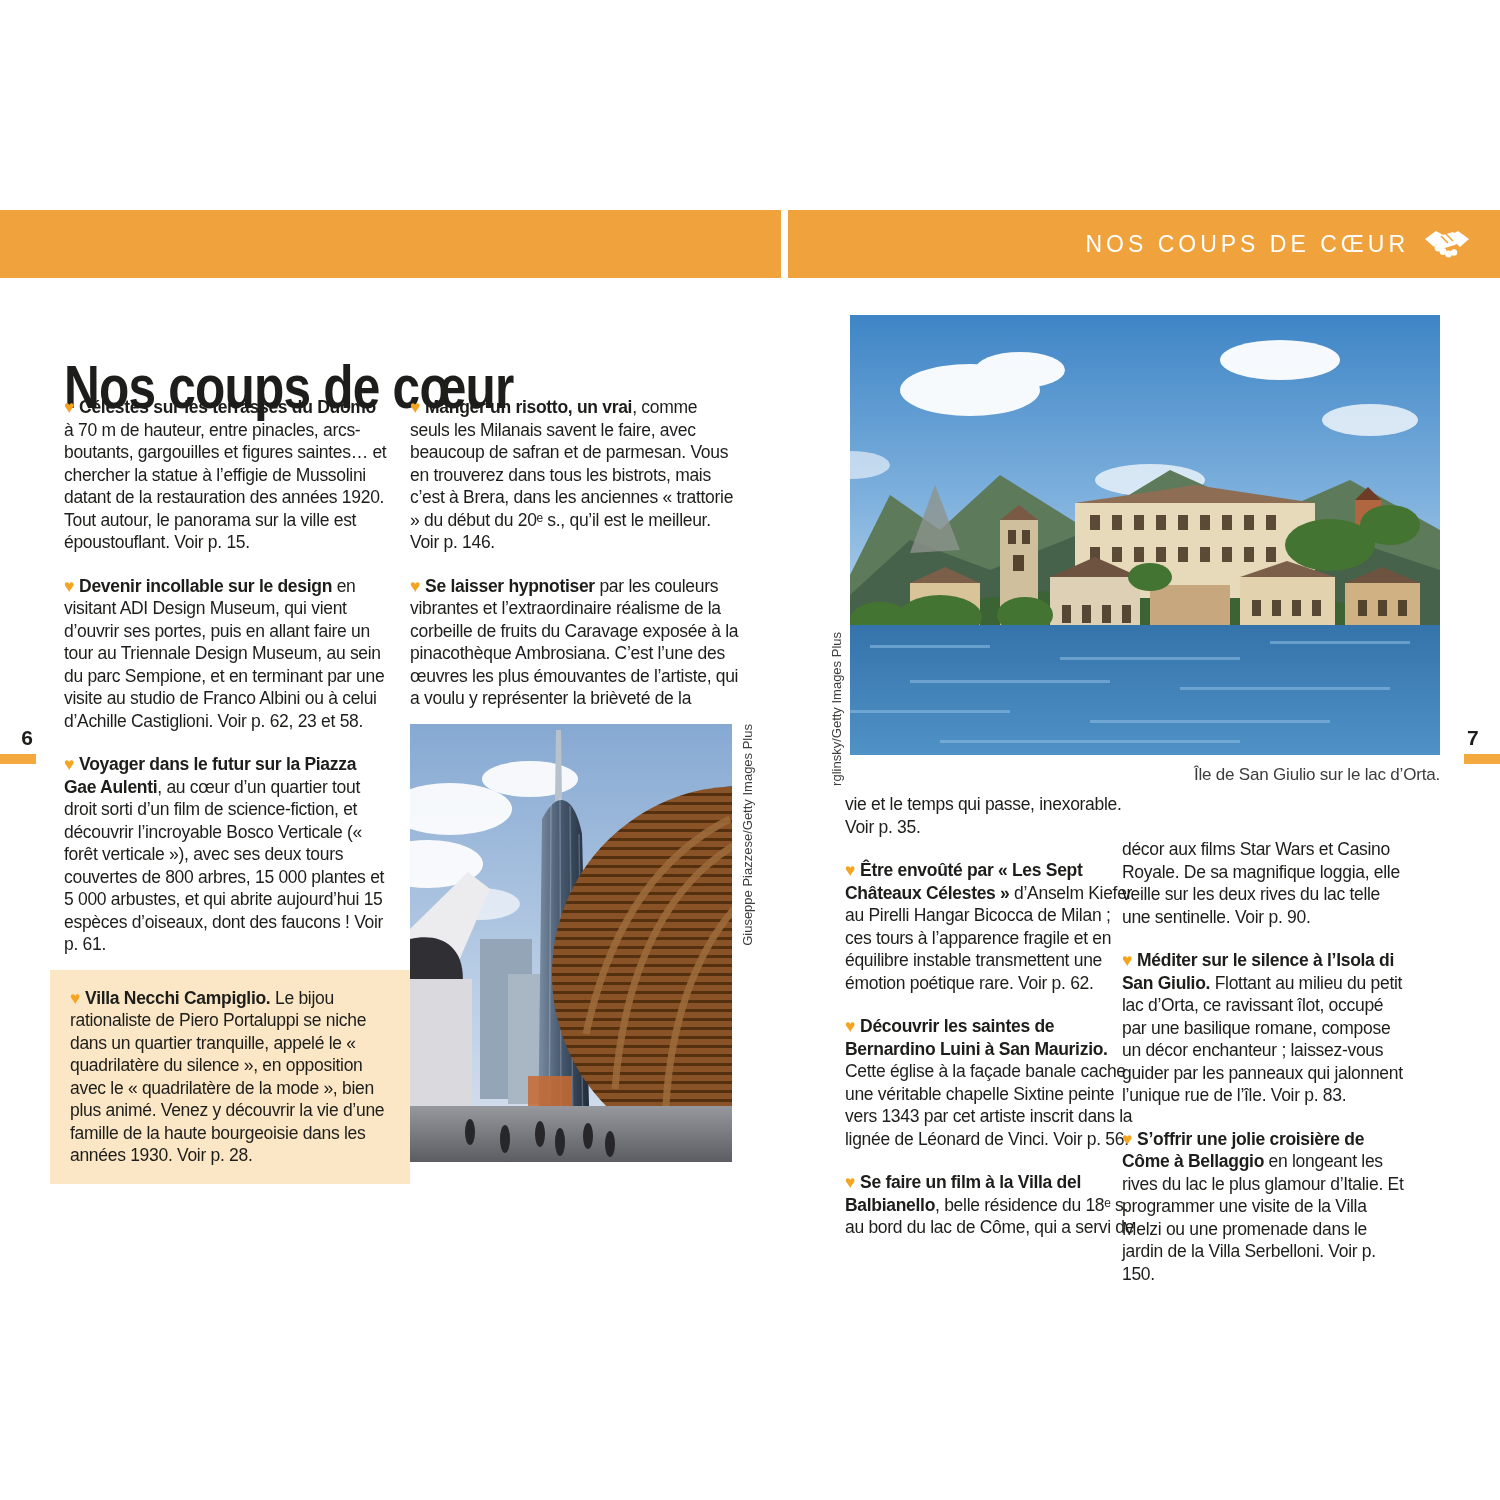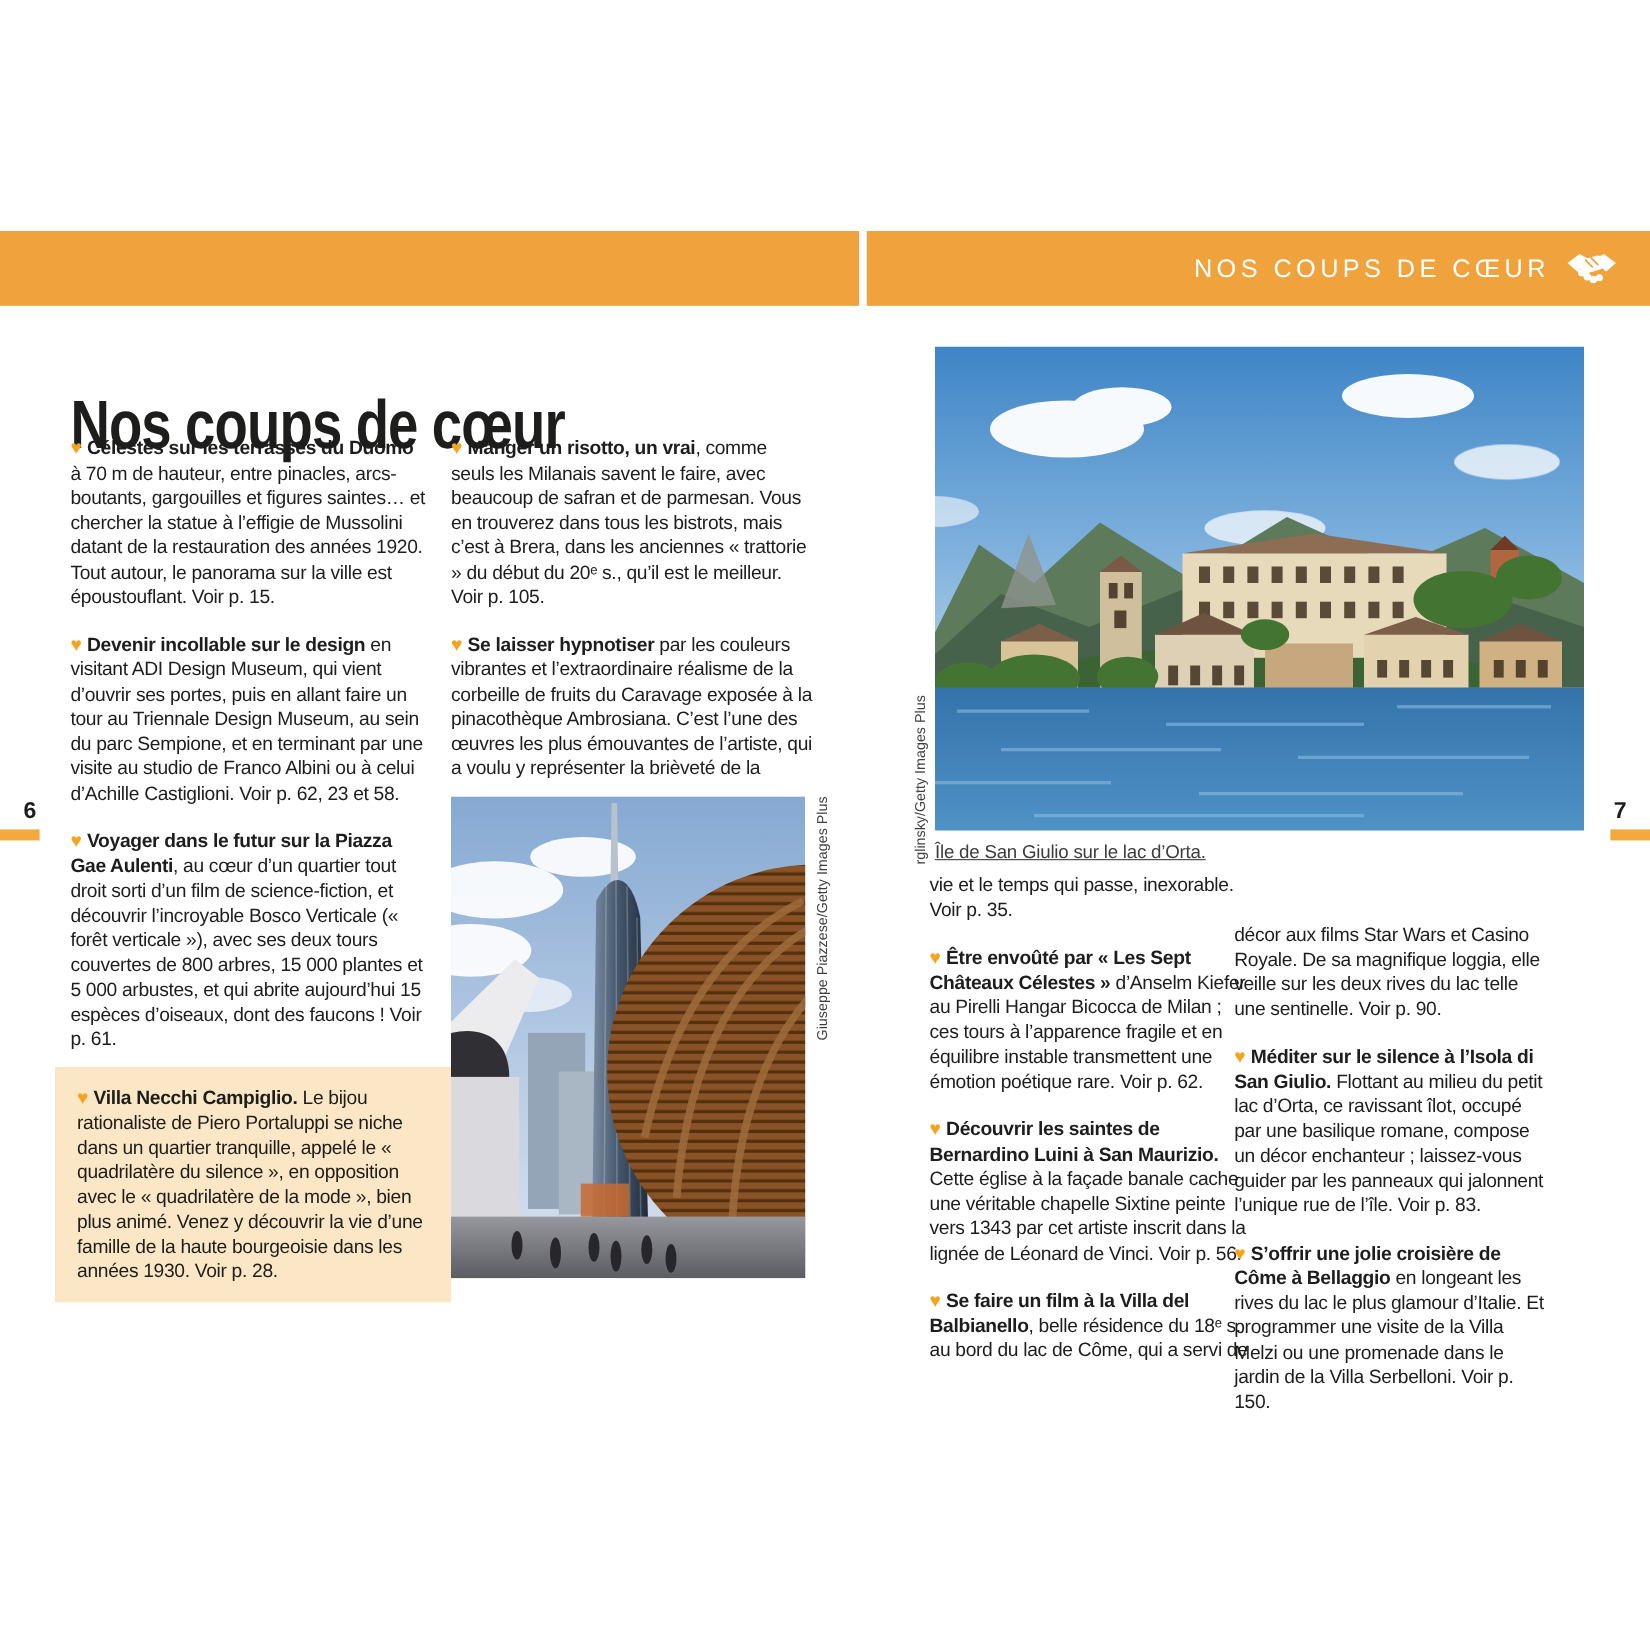--- a/index.html
+++ b/index.html
@@ -38,21 +38,21 @@
   .figure{position:relative;}
   #fig1{margin-top:14px;width:322px;}
   #fig1 svg.photo{display:block;width:322px;height:438px;}
   #fig2{position:absolute;left:850px;top:315px;width:590px;}
   #fig2 svg.photo{display:block;width:590px;height:440px;}
   .credit-v{position:absolute;white-space:nowrap;writing-mode:vertical-rl;transform:rotate(180deg);font-size:13px;letter-spacing:0;color:#3e3e3c;}
   #credit1{left:calc(100% + 5px);top:0;}
   #credit2{left:-21px;bottom:0;}
   .caption{font-size:17px;line-height:23px;color:#3c3c3b;letter-spacing:-.2px;}
   #caption1{margin-top:9px;text-align:center;width:322px;}
-  #caption2{margin-top:8px;text-align:left;width:590px;text-decoration:underline;}
+  #caption2{margin-top:8px;text-align:right;width:590px;}
 </style>
 </head>
 <body>
 
 <div class="banner left"></div>
 <div class="banner right">
   <span class="banner-label">NOS COUPS DE CŒUR</span>
   <svg class="hs-icon" viewBox="0 0 46 36" aria-hidden="true">
     <g fill="#ffffff">
       <path d="M1 13 L12 5 L21 10 L10 21 Z"></path>
@@ -89,21 +89,21 @@
     </div>
   <div class="box">
     <div>
         <p class="item"><span class="heart">♥</span><span class="b">Villa Necchi Campiglio.</span><span class="n"> Le bijou rationaliste de Piero Portaluppi se niche dans un quartier tranquille, appelé le « quadrilatère du silence », en opposition avec le « quadrilatère de la mode », bien plus animé. Venez y découvrir la vie d’une famille de la haute bourgeoisie dans les années 1930. </span><span class="i">Voir p. 28.</span></p>
       </div>
   </div>
 </div>
 
 <div class="colwrap" id="col2">
   <div>
-      <p class="item"><span class="heart">♥</span><span class="b">Manger un risotto, un vrai</span><span class="n">, comme seuls les Milanais savent le faire, avec beaucoup de safran et de parmesan. Vous en trouverez dans tous les bistrots, mais c’est à Brera, dans les anciennes « trattorie » du début du 20ᵉ s., qu’il est le meilleur. </span><span class="i">Voir p. 105.</span></p>
+      <p class="item"><span class="heart">♥</span><span class="b">Manger un risotto, un vrai</span><span class="n">, comme seuls les Milanais savent le faire, avec beaucoup de safran et de parmesan. Vous en trouverez dans tous les bistrots, mais c’est à Brera, dans les anciennes « trattorie » du début du 20ᵉ s., qu’il est le meilleur. </span><span class="i">Voir p. 146.</span></p>
       <p class="item"><span class="heart">♥</span><span class="b">Se laisser hypnotiser</span><span class="n"> par les couleurs vibrantes et l’extraordinaire réalisme de la corbeille de fruits du Caravage exposée à la pinacothèque Ambrosiana. C’est l’une des œuvres les plus émouvantes de l’artiste, qui a voulu y représenter la brièveté de la</span></p>
     </div>
 
   <figure class="figure" id="fig1" style="margin:14px 0 0 0;">
     <svg class="photo" viewBox="0 0 322 438" preserveAspectRatio="none" aria-hidden="true">
       <defs>
         <linearGradient id="sky1" x1="0" y1="0" x2="0" y2="1">
           <stop offset="0" stop-color="#86a9d2"></stop>
             <stop offset=".55" stop-color="#b6cbe4"></stop>
             <stop offset="1" stop-color="#d9e2ee"></stop>

